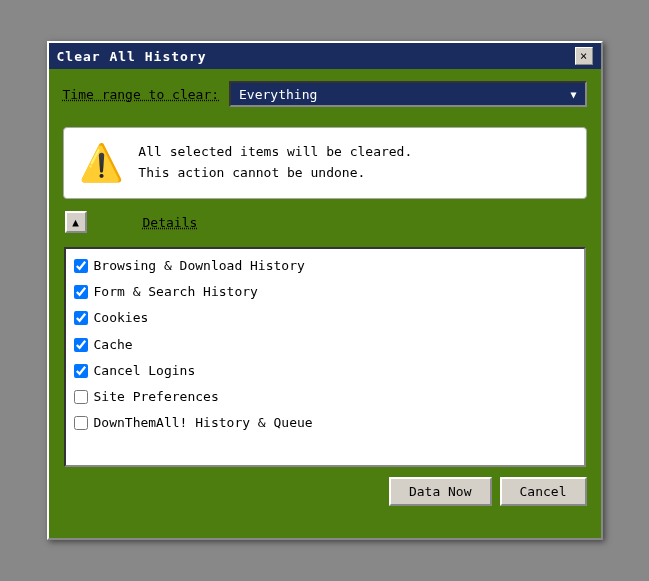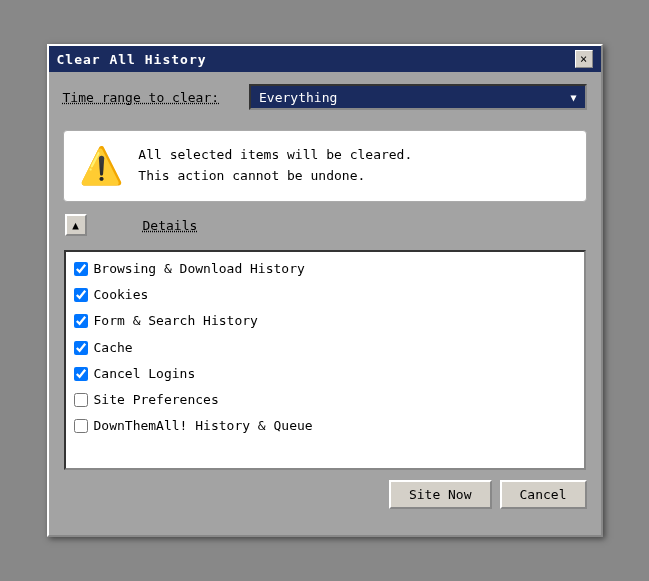--- a/index.html
+++ b/index.html
@@ -14,26 +14,26 @@
       background: #888;
       display: flex;
       justify-content: center;
       align-items: center;
       width: 649px;
       height: 581px;
     }
 
     .dialog {
       width: 556px;
-      background: #a3a3a3;
+      background: #4d7c0f;
       border: 2px solid #888;
       border-top: 2px solid #fff;
       border-left: 2px solid #fff;
       box-shadow: 2px 2px 6px rgba(0,0,0,0.5);
-      padding-bottom: 22px;
+      padding-bottom: 28px;
     }
 
     .title-bar {
       background: #1a2b5e;
       color: white;
       padding: 4px 8px;
       display: flex;
       justify-content: space-between;
       align-items: center;
       font-family: monospace;
@@ -59,21 +59,20 @@
     }
 
     .content {
       padding: 12px 14px 8px 14px;
     }
 
     .time-range-row {
       display: flex;
       align-items: center;
       margin-bottom: 20px;
-      gap: 20px;
     }
 
     .time-range-label {
       font-family: monospace;
       font-size: 13px;
       margin-right: 10px;
       text-decoration: underline;
       text-decoration-style: dotted;
     }
 
@@ -275,43 +274,43 @@
     </div>
   </div>
 
   <div class="checklist-container">
     <div class="checklist">
       <div class="check-item">
         <input type="checkbox" id="cb-browsing" checked="" style="">
         <label for="cb-browsing">Browsing &amp; Download History</label>
       </div>
       <div class="check-item">
+        <input type="checkbox" id="cb-form" checked="" style="">
+        <label for="cb-form">Form &amp; Search History</label>
+      </div>
+      <div class="check-item">
         <input type="checkbox" id="cb-cookies" checked="" style="">
         <label for="cb-cookies">Cookies</label>
       </div>
       <div class="check-item">
-        <input type="checkbox" id="cb-form" checked="" style="">
-        <label for="cb-form">Form &amp; Search History</label>
-      </div>
-      <div class="check-item">
         <input type="checkbox" id="cb-cache" checked="" style="">
         <label for="cb-cache">Cache</label>
       </div>
       <div class="check-item">
         <input type="checkbox" id="cb-logins" checked="" style="">
         <label for="cb-logins">Cancel Logins</label>
       </div>
       <div class="check-item">
         <input type="checkbox" id="cb-site" style="">
         <label for="cb-site">Site Preferences</label>
       </div>
       <div class="check-item">
         <input type="checkbox" id="cb-downthemall" style="">
         <label for="cb-downthemall">DownThemAll! History &amp; Queue</label>
       </div>
     </div>
   </div>
 
   <div class="button-row">
-    <button class="btn">Site Now</button>
+    <button class="btn">Data Now</button>
     <button class="btn">Cancel</button>
   </div>
 </div>
 
 </body></html>

